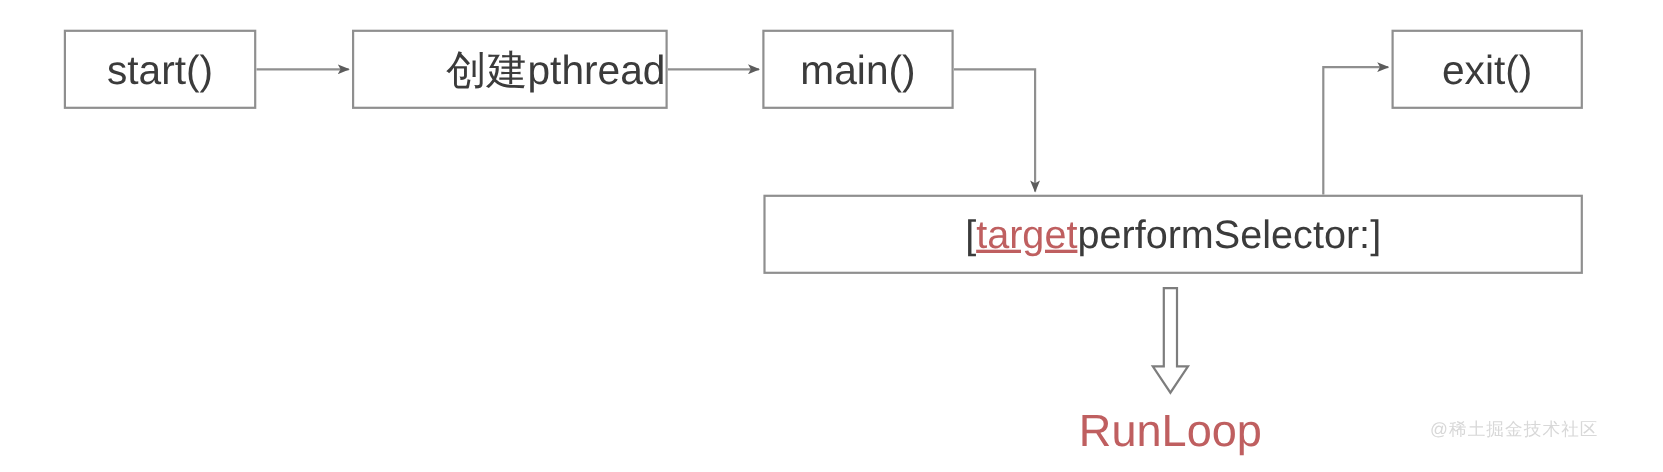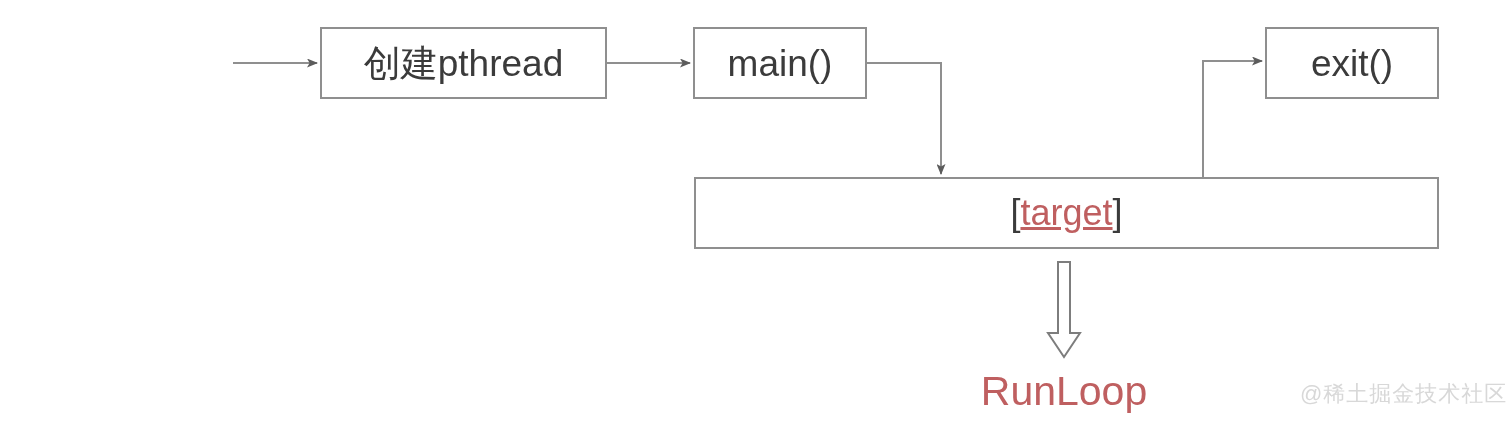--- a/index.html
+++ b/index.html
@@ -32,21 +32,21 @@
     display: flex;
     align-items: center;
     justify-content: center;
     color: #3b3b3b;
     font-size: 37px;
     line-height: 1;
     white-space: nowrap;
     letter-spacing: 0px;
   }
   #node-start   { left: 58px;  top: 27px;  width: 175px; height: 72px; }
-  #node-create  { left: 320px; top: 27px;  width: 287px; height: 72px; }
+  #node-create  { left: 320px; top: 27px;  width: 287px; height: 72px; justify-content: flex-end; }
   #node-main    { left: 693px; top: 27px;  width: 174px; height: 72px; }
   #node-exit    { left: 1265px;top: 27px;  width: 174px; height: 72px; }
   #node-perform { left: 694px; top: 177px; width: 745px; height: 72px; font-size: 36px; }
   .accent { color: #bf5f60; text-decoration: underline; }
   .plain  { color: #3b3b3b; }
   #runloop-label {
     position: absolute;
     left: 0;
     top: 371px;
     width: 2128px;
@@ -54,21 +54,21 @@
     color: #bf5f60;
     font-size: 41px;
     line-height: 1;
     white-space: nowrap;
   }
   #watermark {
     position: absolute;
     left: 1300px;
     top: 383px;
     color: #d8d8d8;
-    font-size: 22px;
+    font-size: 16px;
     line-height: 1;
     white-space: nowrap;
     letter-spacing: 1px;
   }
 </style>
 </head>
 <body>
 
 <div id="canvas">
 
@@ -93,36 +93,40 @@
 
     <g>
       <path d="M1203,177 L1203,61 L1262,61" fill="none" stroke="#8f8f8f" stroke-width="2" marker-end="url(#arrowhead)"></path>
     </g>
 
     <g>
       <path d="M1058,262 L1070,262 L1070,333 L1080,333 L1064,357 L1048,333 L1058,333 Z" fill="#ffffff" stroke="#7d7d7d" stroke-width="2" stroke-linejoin="miter"></path>
     </g>
   </svg>
 
+  <div class="node" id="node-start">
+    <span>start()</span>
+  </div>
 
   <div class="node" id="node-create">
     <span>创建pthread</span>
   </div>
 
   <div class="node" id="node-exit">
     <span>exit()</span>
   </div>
 
   <div class="node" id="node-main">
     <span>main()</span>
   </div>
 
   <div class="node" id="node-perform">
     <span class="plain">[</span>
       <span class="accent">target</span>
+      <span class="plain"> performSelector:</span>
       <span class="plain">]</span>
   </div>
 
   <div id="runloop-label">RunLoop</div>
 
   <div id="watermark">@稀土掘金技术社区</div>
 
 </div>
 
 </body></html>

